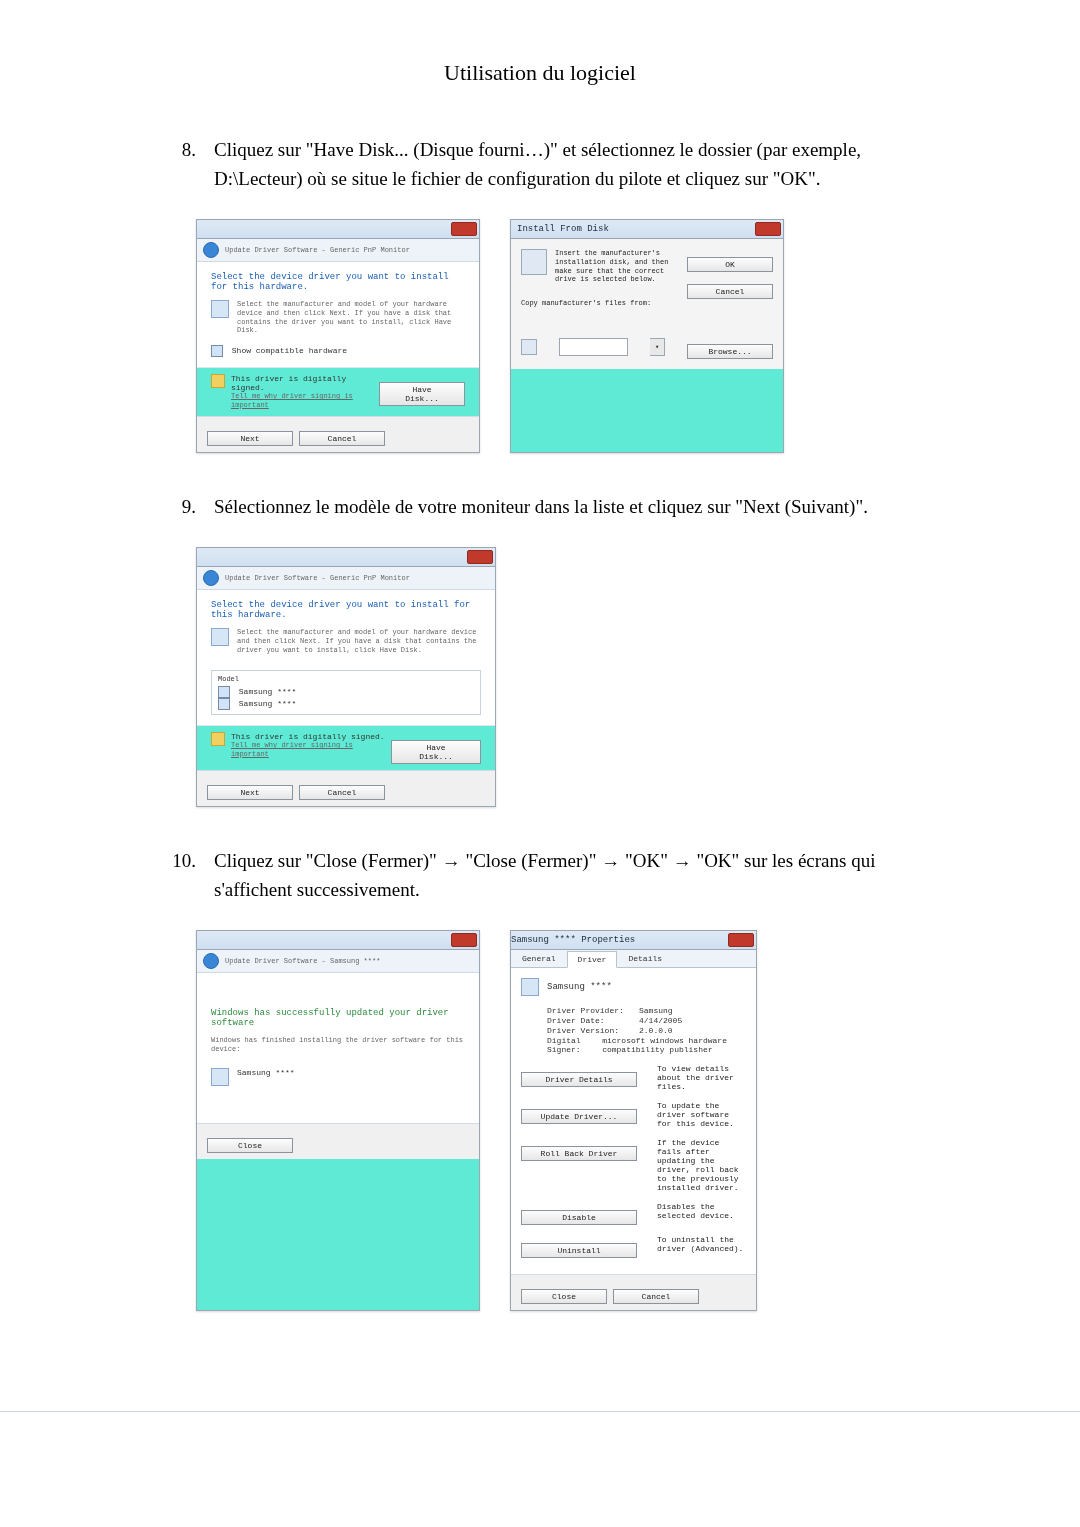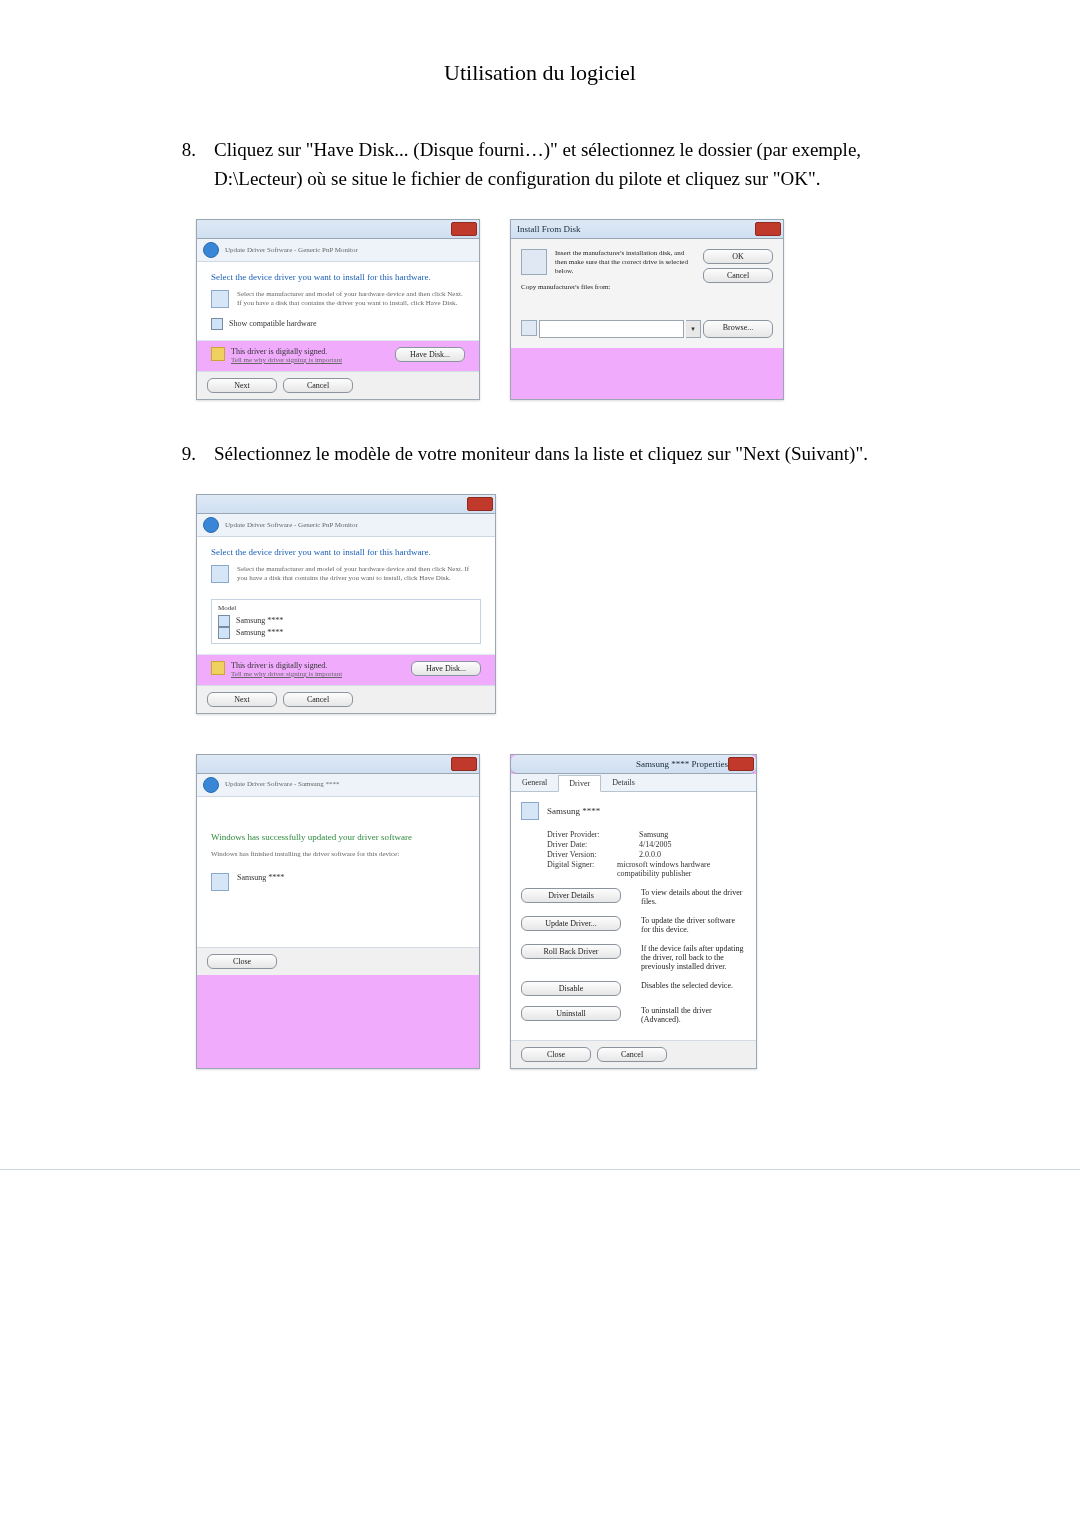--- a/index.html
+++ b/index.html
@@ -4,56 +4,56 @@
 <style>
   html,body{margin:0;padding:0;background:#fff;}
   body{width:1080px;height:1527px;font-family:"Times New Roman",serif;color:#000;}
   .page{padding:60px 140px 0 140px;}
   .header{text-align:center;font-size:22px;margin-bottom:50px;}
   ol.steps{list-style:none;margin:0;padding:0;font-size:19px;line-height:1.5;}
   ol.steps > li{display:flex;margin-bottom:26px;}
   ol.steps > li > .num{width:56px;flex:none;text-align:right;padding-right:18px;}
   ol.steps > li > .body{flex:1;}
   .figure-row{display:flex;gap:30px;margin:24px 0 40px 0;padding-left:56px;}
-  .win{font-family:Liberation Serif, serif;font-size:8px;color:#333;background:#f0abfc;
+  .win{font-family:Liberation Mono, monospace;font-size:8px;color:#333;background:#5eead4;
        border:1px solid #9aa7b3;box-shadow:0 1px 2px rgba(0,0,0,.15);position:relative;}
   .titlebar{height:18px;background:linear-gradient(#dfe9f5,#cfdff1);border-bottom:1px solid #9aa7b3;
             display:flex;justify-content:flex-end;align-items:center;padding-right:2px;}
   .tb-btn{width:24px;height:12px;background:#c0392b;border:1px solid #8e2a20;border-radius:2px;font-size:0;}
   .sub-bar{height:22px;background:#eef3f9;border-bottom:1px solid #cfd8e3;display:flex;align-items:center;padding:0 6px;gap:6px;}
   .back-circle{width:14px;height:14px;border-radius:50%;background:#3a86d6;border:1px solid #2a6bb0;}
   .pane{background:#fff;padding:10px 14px;}
   .blue{color:#1a5fb4;}
   .green{color:#2e8b3d;margin-top:25px;}
   .tiny{font-size:7px;color:#666;line-height:1.25;}
   .icon-box{width:16px;height:16px;background:#d7e6f7;border:1px solid #8aa8cc;flex:none;}
   .inline-row{display:flex;align-items:flex-start;gap:8px;}
   .list-box{border:1px solid #c5d2e0;background:#fff;padding:4px 6px;margin-top:8px;}
   .check{width:10px;height:10px;border:1px solid #7a8aa0;background:#fff;display:inline-block;margin-right:4px;vertical-align:middle;}
   .chk-on{background:#cfe3f9;}
-  .btn{background:linear-gradient(#fdfdfd,#e6e6e6);border:1px solid #8a939e;border-radius:6px;
-       font-size:8px;padding:2px 10px;color:#222;min-width:48px;text-align:center;}
+  .btn{background:linear-gradient(#fdfdfd,#e6e6e6);border:1px solid #8a939e;border-radius:0;
+       font-size:8px;padding:2px 18px;color:#222;min-width:48px;text-align:center;margin-top:8px;}
   .btn-row{display:flex;gap:6px;padding:6px 10px;border-top:1px solid #d4dbe4;background:#f0f0f0;}
   .foot-note{display:flex;align-items:flex-start;gap:6px;padding:6px 14px;border-top:1px solid #e0e6ee;}
   .shield{width:12px;height:12px;background:#f0d060;border:1px solid #caa530;flex:none;}
   
   .ifd{width:272px;}
   .ifd .titlebar{justify-content:space-between;padding-left:6px;}
   .ifd-title{font-size:9px;color:#203040;}
   .ifd-body{background:#f4f4f4;padding:10px;}
   .ifd-top{display:flex;gap:8px;align-items:flex-start;}
   .disk-icon{width:24px;height:24px;background:#dfe8f3;border:1px solid #9ab;flex:none;}
   .ifd-btns{display:flex;flex-direction:column;gap:4px;}
-  .field{display:flex;gap:2px;margin-top:28px;}
+  .field{display:flex;align-items:center;gap:22px;margin-top:28px;}
   .text-input{flex:1;height:16px;background:#fff;border:1px solid #9aa7b3;}
   .dd-caret{width:14px;height:16px;background:#e8e8e8;border:1px solid #9aa7b3;border-left:none;
             display:flex;align-items:center;justify-content:center;font-size:7px;}
   
   .props{width:245px;}
-  .props .titlebar{padding-left:0;border-radius:6px;}
+  .props .titlebar{justify-content:space-between;padding-left:0;}
   .tabs{display:flex;background:#eef3f9;border-bottom:1px solid #b8c3d0;font-size:8px;}
   .tab{padding:3px 10px;border:1px solid transparent;}
   .tab.active{background:#fff;border:1px solid #b8c3d0;border-bottom-color:#fff;position:relative;top:1px;}
   .props-body{background:#fff;padding:10px 10px 6px 10px;}
   .dev-row{display:flex;align-items:center;gap:8px;margin-bottom:10px;}
   .kv{display:flex;margin:1px 0;font-size:8px;}
   .kv .k{width:92px;color:#333;}
   .action-row{display:flex;align-items:flex-start;gap:20px;margin:10px 0;}
   .action-row .btn{min-width:78px;}
   .action-row .desc{font-size:8px;color:#222;flex:1;}
@@ -182,20 +182,26 @@
           <div class="btn">Have Disk...</div>
         </div>
       </div>
       <div class="btn-row">
         <div class="btn">Next</div>
         <div class="btn">Cancel</div>
       </div>
     </div>
   </div>
 
+  <ol class="steps">
+    <li>
+      <div class="num">10.</div>
+      <div class="body">Cliquez sur "Close (Fermer)" → "Close (Fermer)" → "OK" → "OK" sur les écrans qui s'affichent successivement.</div>
+    </li>
+  </ol>
 
   <div class="figure-row">
 
     <div class="win win3">
       <div class="titlebar">
           <div class="tb-btn"></div>
         </div>
       <div class="sub-bar">
         <div class="back-circle"></div>
         <span class="tiny">Update Driver Software - Samsung ****</span>

